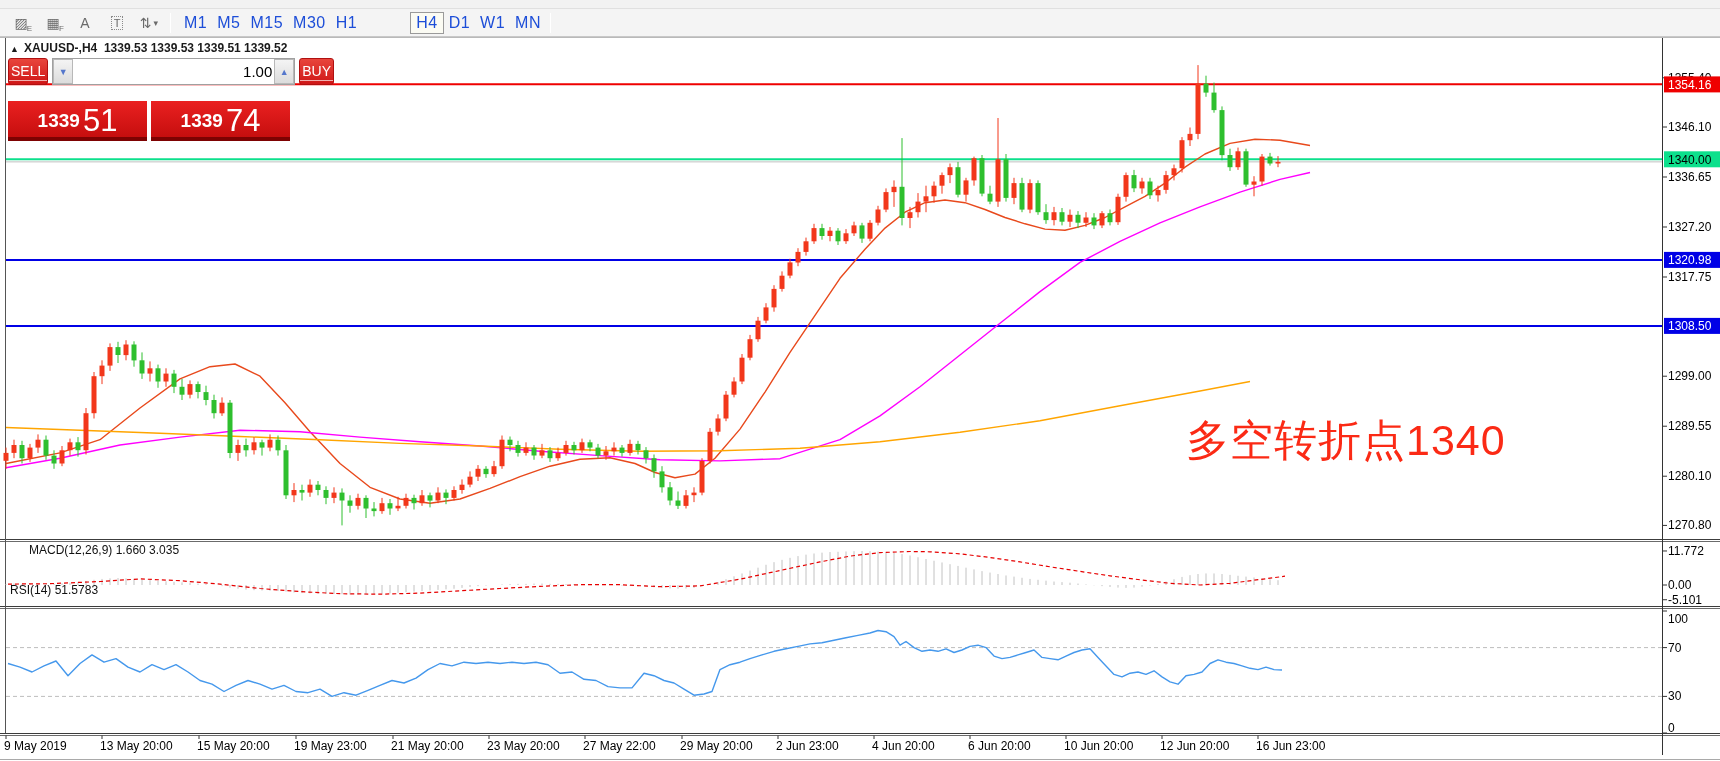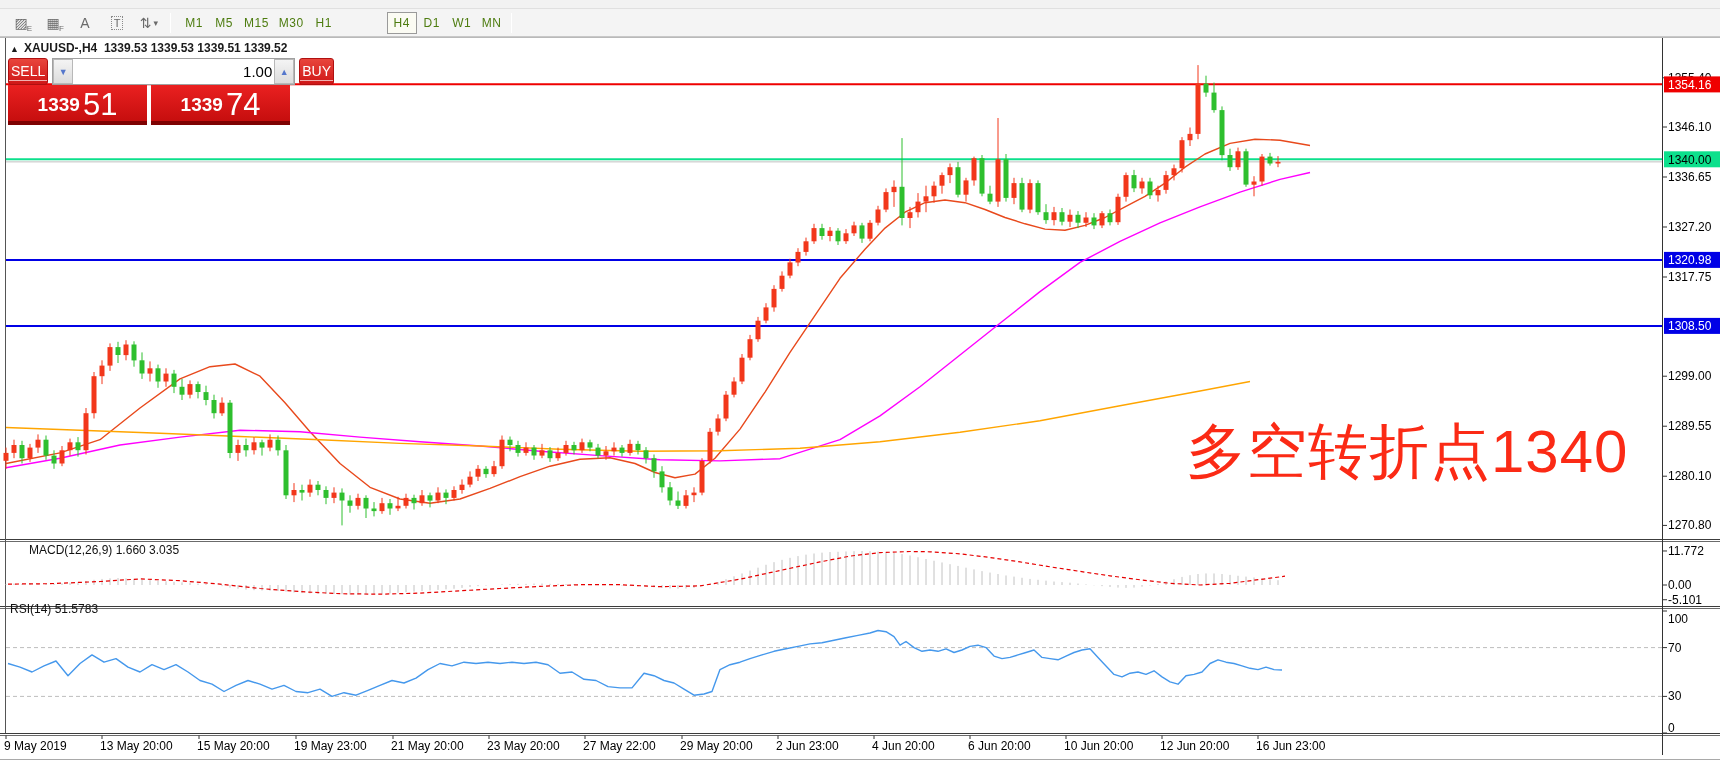--- a/index.html
+++ b/index.html
@@ -13,50 +13,50 @@
   .toolbar { position:absolute; left:0; top:9px; width:1720px; height:28px;
              background:#f4f4f4; border-bottom:1px solid #c8c8c8;
              display:flex; align-items:center; padding-left:6px; }
   .tb-icon { width:30px; height:22px; display:flex; align-items:center; justify-content:center;
              color:#6a6a6a; font-size:14px; margin-right:2px; cursor:default; position:relative; }
   .tb-icon .sub { font-size:8px; position:absolute; bottom:1px; right:4px; color:#6a6a6a; }
   .tb-icon.dotted span.g { border:1px dotted #8a8a8a; padding:0 2px; font-size:11px; }
   .tb-sep { width:1px; height:20px; background:#cfcfcf; margin:0 8px 0 4px;
             border-right:1px solid #fff; }
   .tf-btn { min-width:30px; height:22px; padding:0 5px; display:flex; align-items:center; justify-content:center;
-            font-size:12px; color:#4d7c0f; letter-spacing:.5px; cursor:default;text-align:center; }
+            font-size:16px; color:#1d4ed8; letter-spacing:.5px; cursor:default;text-align:center; }
   .tf-btn.active { border:1px solid #9a9a9a; background:#fbfbf3;margin-left:48px; }
   .caret { font-size:9px; color:#6a6a6a; margin-left:2px; }
 
   
   .chart-title { position:absolute; left:10px; top:41px; font-size:12px; font-weight:bold; color:#1a1a1a;text-align:right; }
   .chart-title .arrow { font-size:9px; margin-right:5px; }
 
   .trade-panel { position:absolute; left:8px; top:58px; width:282px; }
-  .tp-row1 { display:flex; height:27px; margin-bottom:0; }
+  .tp-row1 { display:flex; height:27px; margin-bottom:16px; }
   .tp-btn { width:64px; background:linear-gradient(#e8453c,#cf1717); color:#fff; font-size:14px;
             display:flex; align-items:center; justify-content:center; border-radius:3px; border:1px solid #b01010; }
   .tp-btn .lbl { border-bottom:1px solid rgba(255,255,255,.65); padding:0 2px 1px; }
   .vol-group { display:flex; flex:1; margin:0 4px; border:1px solid #a0a0a0; background:#fff; }
   .vol-btn { width:20px; background:linear-gradient(#f4f4f4,#dcdcdc); border:1px solid #b8b8b8;
              color:#5577cc; font-size:9px; display:flex; align-items:center; justify-content:center; }
   .vol-field { flex:1; border:none; text-align:right; font-size:15px; padding-right:2px;
                font-family:"Liberation Sans", sans-serif; color:#000; outline:none; }
   .tp-prices { display:flex; gap:4px; height:40px; }
   .price-box { flex:1; background:linear-gradient(#ea2020,#c60e0e); border-bottom:4px solid #7e0202;
                color:#fff; display:flex; align-items:flex-end; justify-content:center; padding-bottom:1px; }
   .price-small { font-size:19px; font-weight:bold; margin:0 3px 4px 0; }
   .price-big { font-size:31px; font-weight:normal; line-height:1; }
 
-  .annotation { position:absolute; left:1186px; top:412px; font-size:60px; color:#fb2a15;
+  .annotation { position:absolute; left:1186px; top:412px; font-size:43px; color:#fb2a15;
                 font-weight:500; white-space:nowrap; letter-spacing:1px; }
 
   .ind-label { position:absolute; font-size:12px; color:#111; }
   #macd-label { left:10px; top:543px;margin-left:19px; }
-  #rsi-label  { left:10px; top:602px;text-align:right; }
+  #rsi-label  { left:10px; top:583px;text-align:right; }
 
   svg { position:absolute; left:0; top:0; }
   svg text { font-family:"Liberation Sans", sans-serif; }
 </style>
 </head>
 <body>
 
 <div class="screen">
 
   <div class="top-strip"></div>

